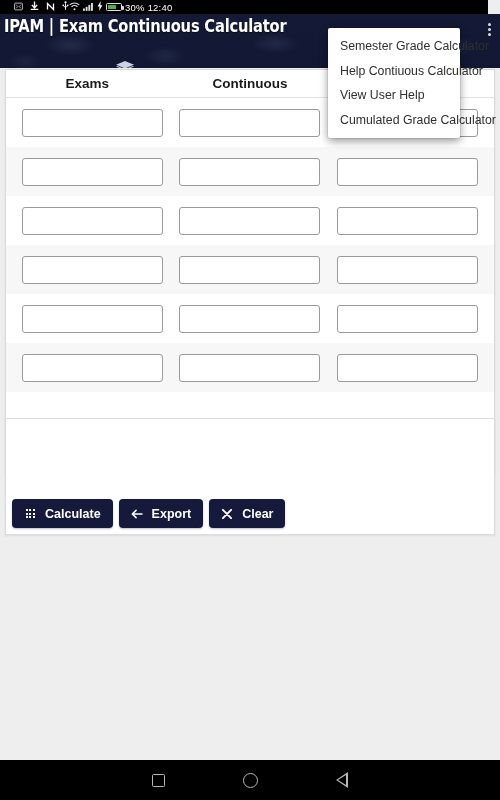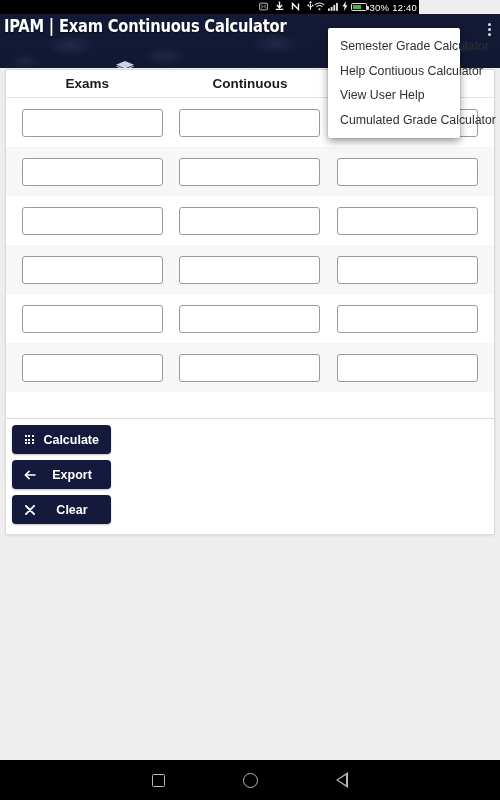--- a/index.html
+++ b/index.html
@@ -6,24 +6,24 @@
   html, body {
     width: 500px; height: 800px;
     font-family: "Liberation Sans", sans-serif;
     background: #eeeeee;
     overflow: hidden;
   }
   #screen { position: relative; width: 500px; height: 800px; }
 
   
   .statusbar {
-    position: absolute; top: 0; left: 0; width: 419px; height: 14px;
+    position: absolute; top: 0; left: 0; width: 488px; height: 14px;
     background: #000; color: #fff;
-    display: flex; align-items: center; justify-content: flex-end;
-    padding: 0 2px; font-size: 9.5px;
+    display: flex; align-items: center; justify-content: flex-start;
+    padding: 0 14px; font-size: 9.5px;
   }
   .sb-left { display: flex; align-items: center; gap: 7px; }
   .sb-right { display: flex; align-items: center; gap: 3px; }
   .sb-ico { display: inline-block; line-height: 1; font-size: 9px; color: #e8e8e8; }
   .sb-text { font-size: 9.5px; color: #fff; letter-spacing: .2px; }
   .batt {
     position: relative; width: 16px; height: 8px;
     border: 1px solid #ddd; border-radius: 1.5px;
   }
   .batt::after {
@@ -102,21 +102,21 @@
     outline: none;
   }
 
   
   .panel {
     position: absolute; left: 5px; top: 350px; width: 490px; height: 117px;
     background: #ffffff; border: 1px solid #dcdcdc;
     box-shadow: 0 1px 2px rgba(0,0,0,.08);
     display: flex;
   }
-  .btncol { width: 110px; padding: 6px 5px 6px 6px; display: flex; flex-direction: column; gap: 6px; }
+  .btncol { width: 110px; padding: 6px 5px 6px 6px; display: flex; flex-direction: row; gap: 6px; align-items: flex-end; }
   .btn {
     height: 29px; background: #15193c; color: #ffffff;
     border: none; border-radius: 4px;
     display: flex; align-items: center; gap: 9px; padding-left: 12px;
     font-size: 12.5px; font-weight: bold; cursor: pointer;
     font-family: "Liberation Sans", sans-serif;
     box-shadow: 0 1px 2px rgba(0,0,0,.25);
   }
   .btn .glyph { width: 12px; display: flex; justify-content: center; align-items: center; font-size: 12px; }
   .btn .lbl { flex: 1; text-align: center; padding-right: 12px; }

